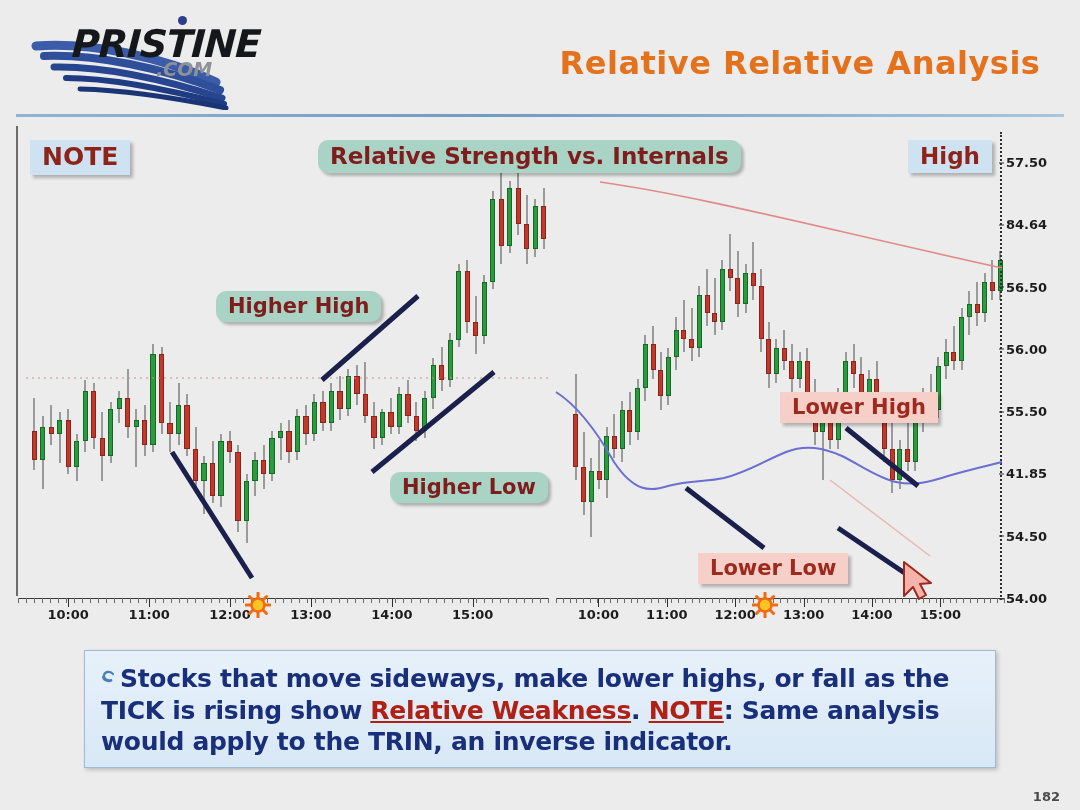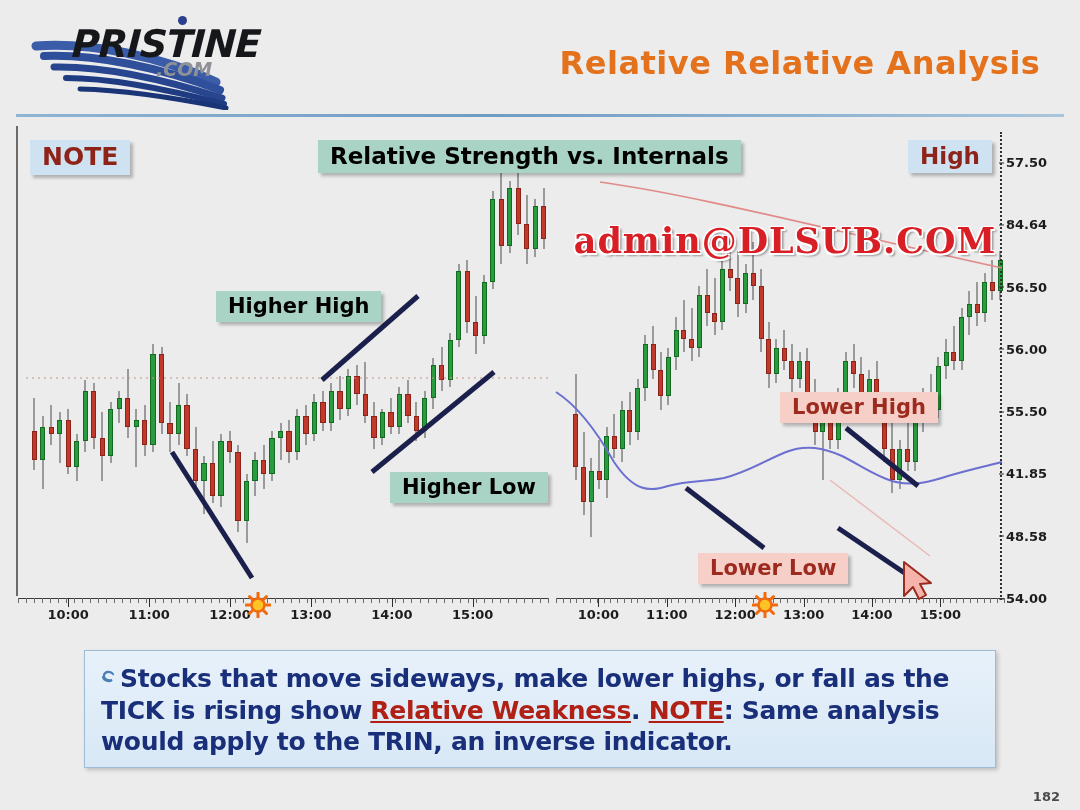--- a/index.html
+++ b/index.html
@@ -89,21 +89,21 @@
     position:absolute;
     font-family:"DejaVu Sans", sans-serif;
     font-weight:bold;
     color:#9d2a1e;
     padding:4px 12px 5px 12px;
     box-shadow:3px 3px 3px rgba(0,0,0,.25);
     white-space:nowrap;
     line-height:1.05;
   }
   .lbl.blue{background:#cfe2f1;color:#8e2419;}
-  .lbl.green{background:#a9d3c4;color:#000000;}
+  .lbl.green{background:#a9d3c4;color:#7f1d1d;border-radius:10px;}
   .lbl.pink{background:#f6cfc9;color:#9d2a1e;}
   
   #overlay{position:absolute;left:0;top:0;width:1080px;height:810px;pointer-events:none;}
   
   #watermark{
     position:absolute;left:545px;top:222px;width:480px;text-align:center;
     font-family:"DejaVu Serif", serif;font-weight:bold;
     color:#d81f26;
     text-shadow:
       -1.5px -1.5px 0 #fff, 1.5px -1.5px 0 #fff,
@@ -639,21 +639,21 @@
 <div id="left-box"></div>
 
 <div id="yaxis">
   <div class="axis-spine"></div>
 <div class="ytick" style="top: 42px;">57.50</div>
     <div class="ytick" style="top: 104.286px;">84.64</div>
     <div class="ytick" style="top: 166.571px;">56.50</div>
     <div class="ytick" style="top: 228.857px;">56.00</div>
     <div class="ytick" style="top: 291.143px;">55.50</div>
     <div class="ytick" style="top: 353.429px;">41.85</div>
-    <div class="ytick" style="top: 415.714px;">48.58</div>
+    <div class="ytick" style="top: 415.714px;">54.50</div>
     <div class="ytick" style="top: 478px;">54.00</div>
   </div>
 
 <div class="xaxis" id="xaxis-left" style="left:18px;top:598px;width:530px;">
     <div class="spine"></div>
     <div class="tk" style="left: 0px;"></div>
     <div class="tk" style="left: 8.0303px;"></div>
     <div class="tk" style="left: 16.0606px;"></div>
     <div class="tk" style="left: 24.0909px;"></div>
     <div class="tk" style="left: 32.1212px;"></div>
@@ -875,21 +875,20 @@
 
 <div class="lbl blue" style="left:30px;top:140px;font-size:25px;">NOTE</div>
 <div class="lbl green" style="left:318px;top:140px;font-size:23px;">Relative Strength vs. Internals</div>
 <div class="lbl blue" style="left:908px;top:140px;font-size:23px;">High</div>
 <div class="lbl green" style="left:216px;top:291px;font-size:21px;">Higher High</div>
 <div class="lbl green" style="left:390px;top:472px;font-size:21px;">Higher Low</div>
 <div class="lbl pink" style="left:780px;top:392px;font-size:21px;">Lower High</div>
 <div class="lbl pink" style="left:698px;top:553px;font-size:21px;">Lower Low</div>
 
 <div id="watermark">
-  <div class="l2">admin@DLSUB.COM</div>
 </div>
 
 <div id="caption">
   <p>
     <span class="bullet">
       <svg width="15" height="15" viewBox="0 0 15 15">
         <path d="M12,4 C10,1 4,1 3,5 C2,9 7,11 11,10 C8,12 3,11 2,7" fill="none" stroke="#4a7fb5" stroke-width="2.2" stroke-linecap="round"></path>
       </svg>
     </span><span>Stocks that move sideways, make lower highs, or fall as the TICK is rising show </span><span class="em">Relative Weakness</span><span>. </span><span class="em">NOTE</span><span>:  Same analysis would apply to the TRIN, an inverse indicator.</span>
   </p>

